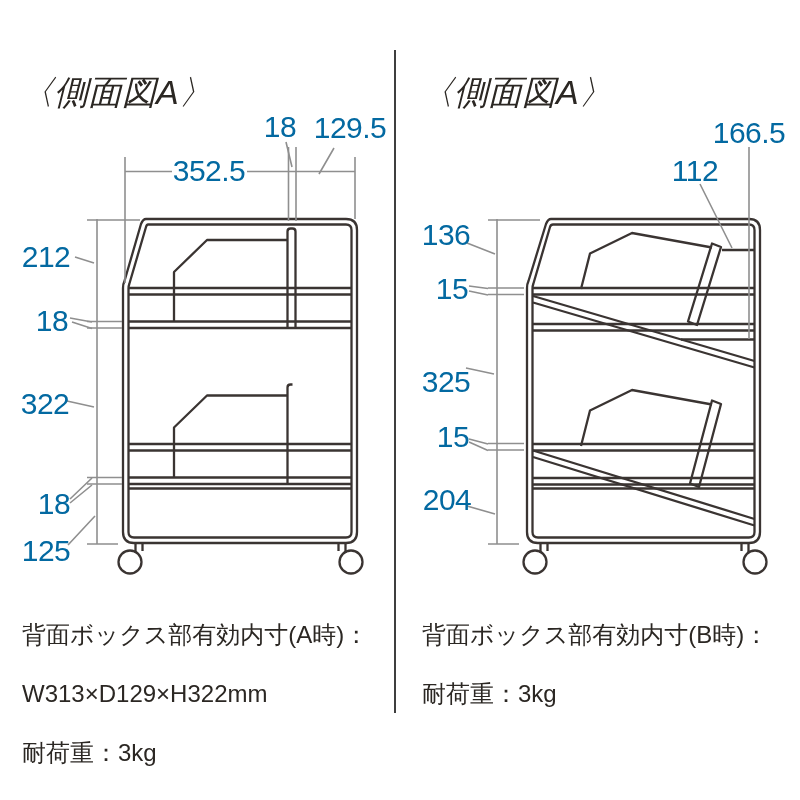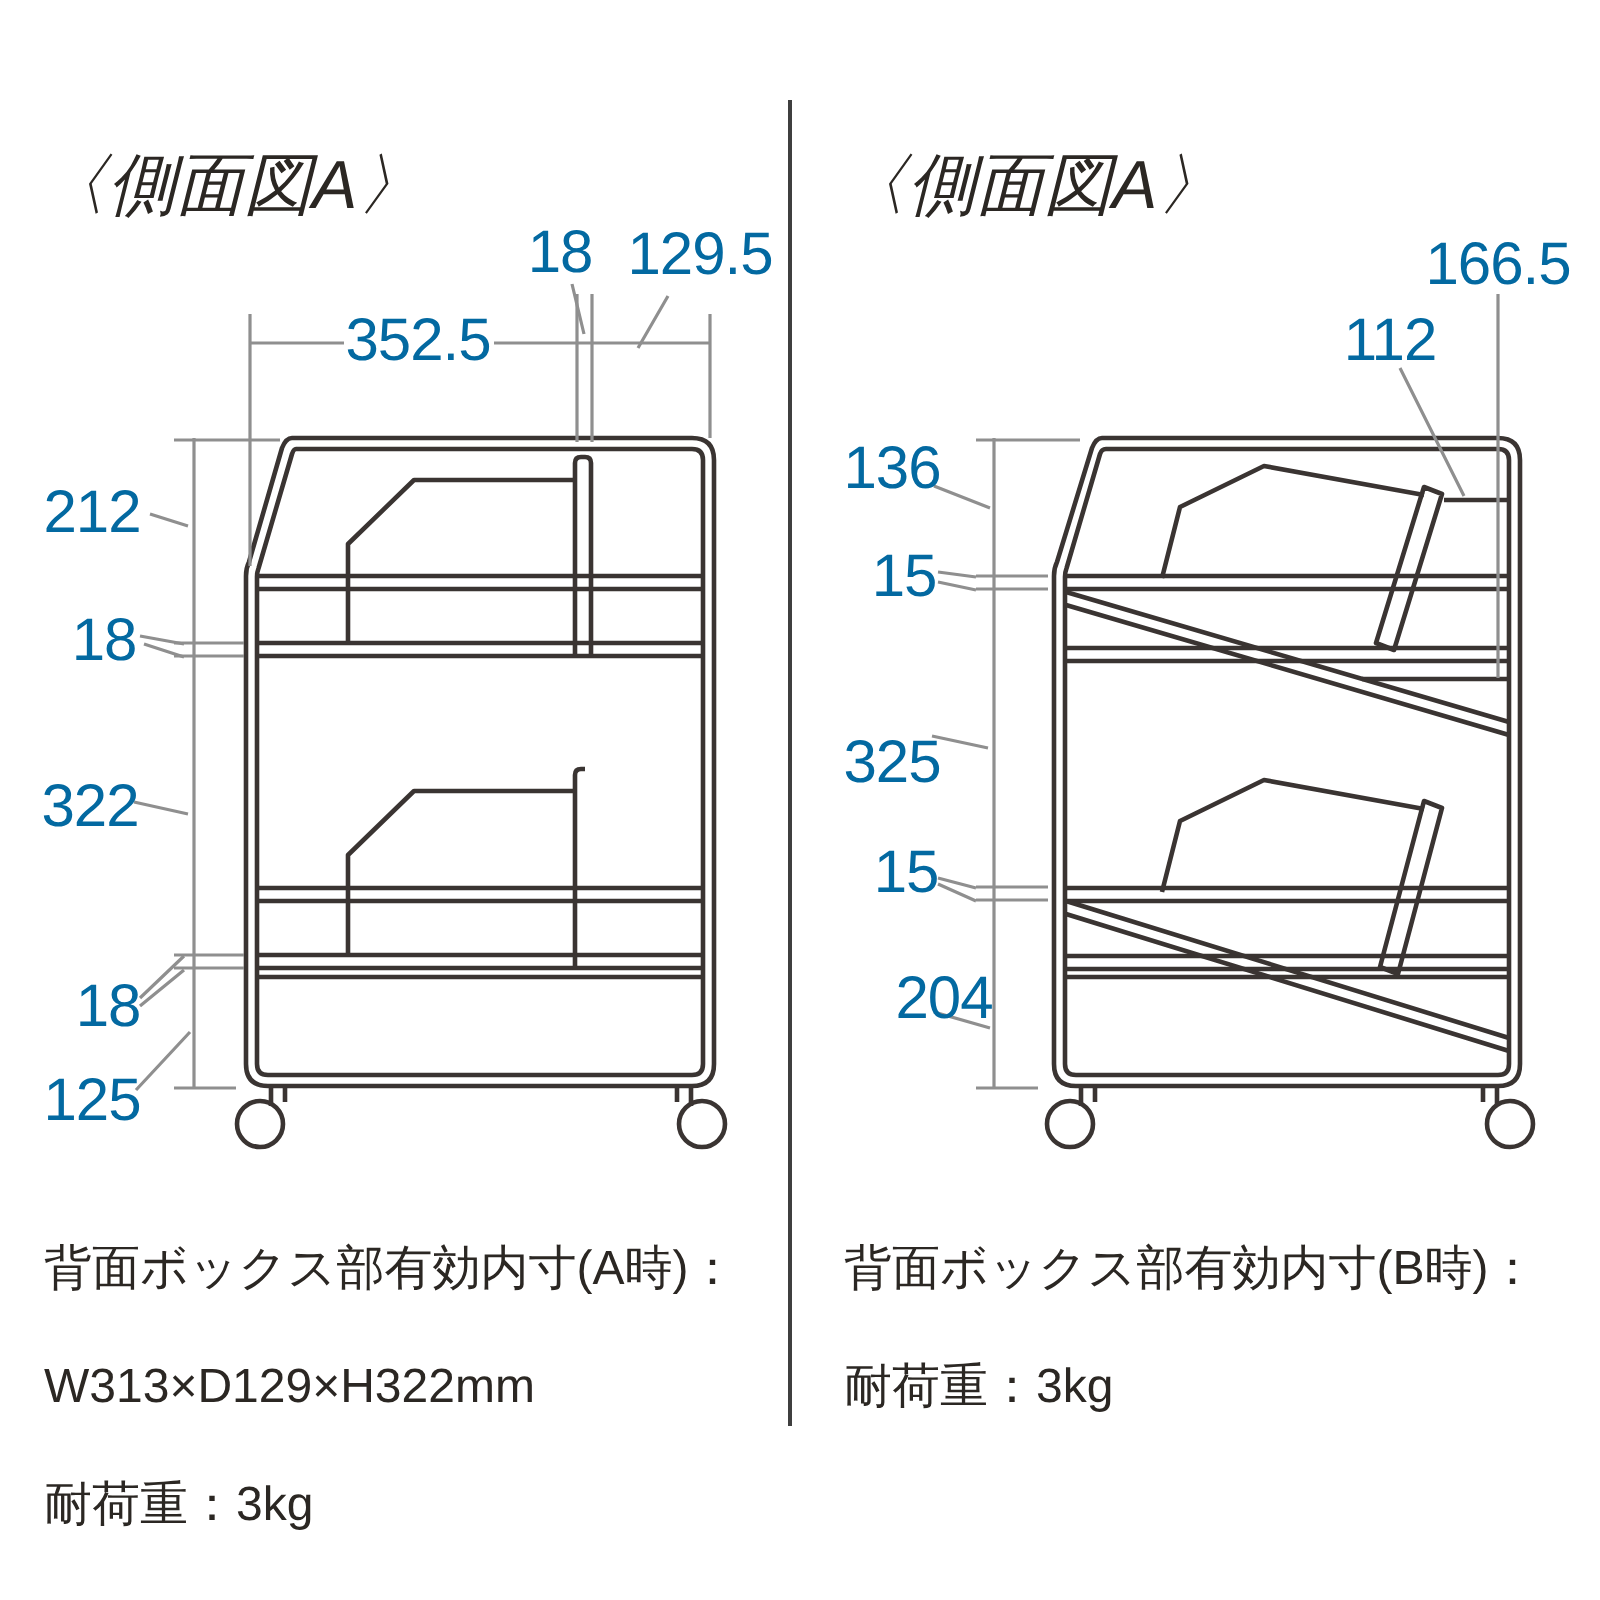--- a/index.html
+++ b/index.html
@@ -76,21 +76,21 @@
   <div class="dim" style="left:45px;top:404px">322</div>
   <div class="dim" style="left:54px;top:504px">18</div>
   <div class="dim" style="left:46px;top:551px">125</div>
 
   <div class="dim" style="left:749px;top:133px">166.5</div>
   <div class="dim" style="left:695px;top:171px">112</div>
   <div class="dim" style="left:446px;top:235px">136</div>
   <div class="dim" style="left:452px;top:289px">15</div>
   <div class="dim" style="left:446px;top:382px">325</div>
   <div class="dim" style="left:453px;top:437px">15</div>
-  <div class="dim" style="left:472px;top:500px">204</div>
+  <div class="dim" style="left:447px;top:500px">204</div>
 
   <div class="notes" style="left:22px;top:595px">
     <div>背面ボックス部有効内寸(A時)：</div>
     <div>W313×D129×H322mm</div>
     <div>耐荷重：3kg</div>
   </div>
   <div class="notes" style="left:422px;top:595px">
     <div>背面ボックス部有効内寸(B時)：</div>
     <div>耐荷重：3kg</div>
   </div>

